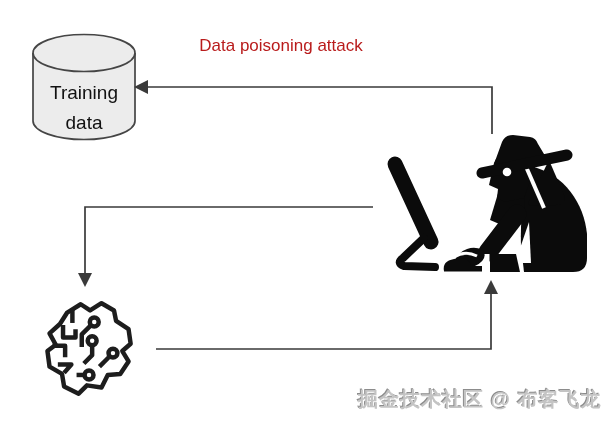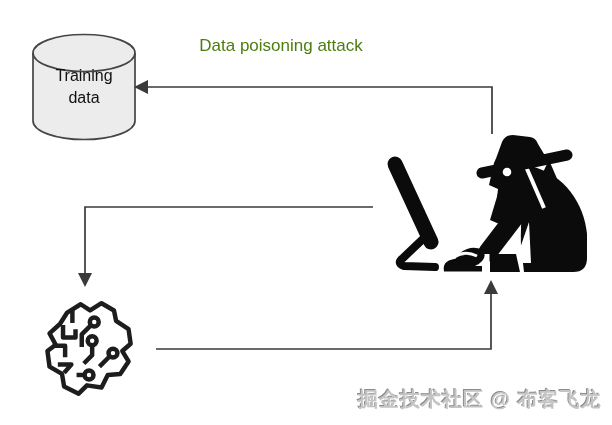--- a/index.html
+++ b/index.html
@@ -12,34 +12,34 @@
     font-family: "Liberation Sans", sans-serif;
   }
   .stage svg.gfx {
     position: absolute;
     left: 0; top: 0;
   }
   .edge-label {
     position: absolute;
     transform: translate(-50%, -50%);
     font-size: 17px;
-    color: #4d7c0f;
+    color: #b91c1c;
     white-space: nowrap;
   }
   .lbl-poisoning  { left: 281px; top: 46px; }
   .lbl-evasion    { left: 197px; top: 240px; }
   .lbl-extraction { left: 297px; top: 386px; }
   .training-label {
     position: absolute;
-    left: 84px; top: 87px;
+    left: 84px; top: 108px;
     transform: translate(-50%, -50%);
     width: 86px;
     text-align: center;
-    font-size: 16px;
-    line-height: 22px;
+    font-size: 19px;
+    line-height: 30px;
     color: #111111;
   }
   .watermark {
     position: absolute;
     left: 358px; top: 386px;
     font-size: 20px;
     font-weight: 700;
     letter-spacing: 1px;
     color: #c4c4c4;
     text-shadow: 1px 1px 0 #ffffff, -1px -1px 0 #8c8c8c;

